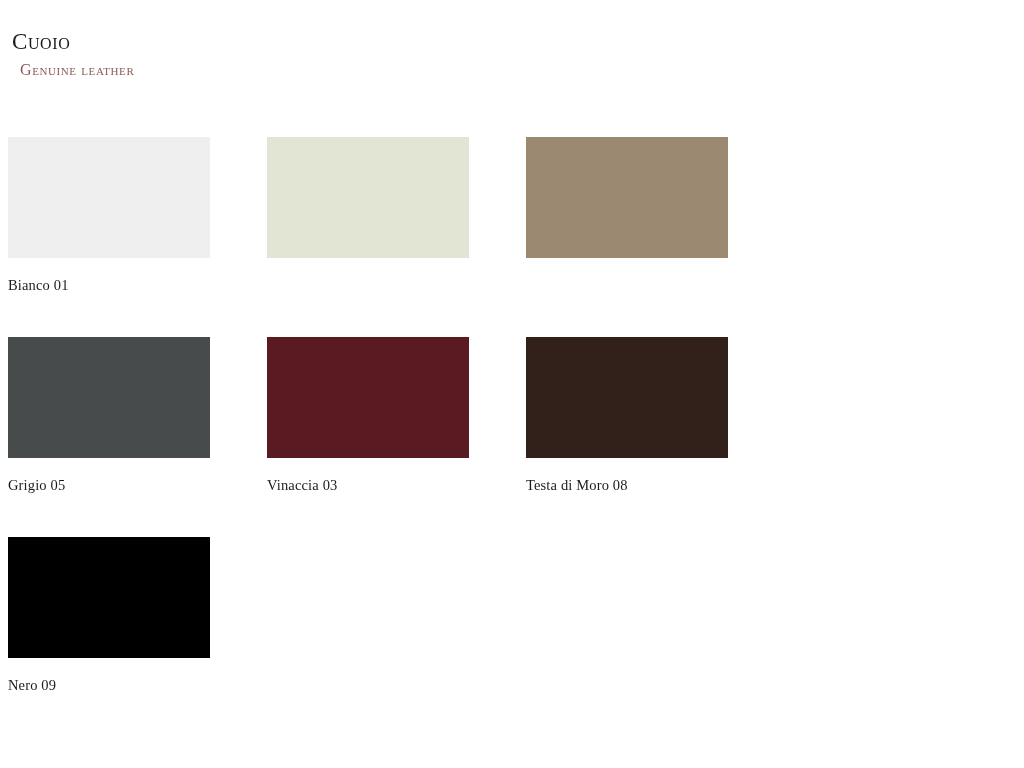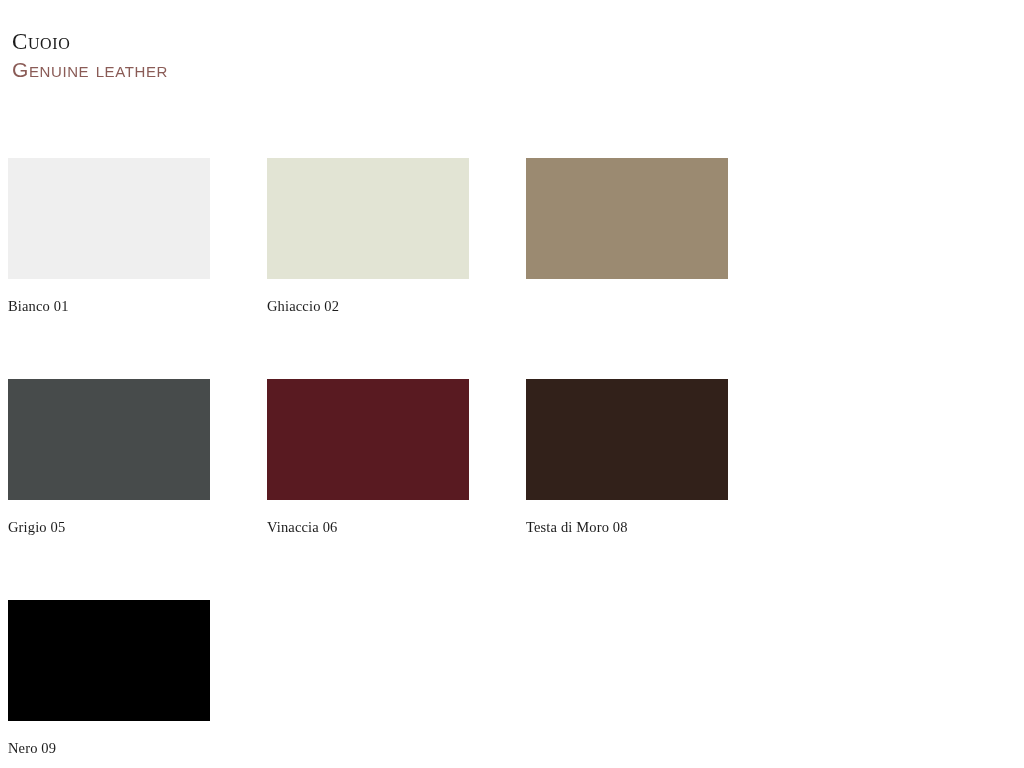--- a/index.html
+++ b/index.html
@@ -35,44 +35,43 @@
     font-variant: small-caps;
     font-size: 23px;
     line-height: 28px;
     letter-spacing: 0.6px;
     color: #1a1a1a;
     margin: 0;
     font-weight: normal;
     white-space: nowrap;
   }
   #subtitle {
-    font-family: Liberation Sans, sans-serif;
+    font-family: Liberation Serif, serif;
     font-variant: small-caps;
-    font-size: 21px;
+    font-size: 16px;
     line-height: 26px;
     letter-spacing: 0.6px;
     color: #8a5b56;
-    margin: 0;
+    margin: 8px;
     margin-top: 1px;
     font-weight: normal;
     white-space: nowrap;
   }
 
   
   #swatch-grid {
     position: absolute;
     left: 8px;
     top: 137px;
     width: 1000px;
   }
   .swatch-row {
     display: flex;
     flex-direction: row;
     height: 200px;
-    margin-top: 21px;
   }
   .swatch-cell {
     width: 202px;
     margin-right: 57px;
     display: flex;
     flex-direction: column;
   }
   .swatch-cell.empty {
     visibility: hidden;
   }
@@ -103,35 +102,34 @@
 
   <div id="swatch-grid">
 
     <div class="swatch-row">
       <div class="swatch-cell">
         <div class="swatch-chip" style="background-color: rgb(239, 239, 239);"></div>
         <div class="swatch-label">Bianco 01</div>
       </div>
       <div class="swatch-cell">
         <div class="swatch-chip" style="background-color: rgb(226, 228, 212);"></div>
-        <div class="swatch-label">Ghiaccio 02</div>
       </div>
       <div class="swatch-cell">
         <div class="swatch-chip" style="background-color: rgb(155, 138, 113);"></div>
       </div>
     </div>
 
     <div class="swatch-row">
       <div class="swatch-cell">
         <div class="swatch-chip" style="background-color: rgb(71, 75, 75);"></div>
         <div class="swatch-label">Grigio 05</div>
       </div>
       <div class="swatch-cell">
         <div class="swatch-chip" style="background-color: rgb(89, 26, 33);"></div>
-        <div class="swatch-label">Vinaccia 06</div>
+        <div class="swatch-label">Vinaccia 03</div>
       </div>
       <div class="swatch-cell">
         <div class="swatch-chip" style="background-color: rgb(50, 33, 26);"></div>
         <div class="swatch-label">Testa di Moro 08</div>
       </div>
     </div>
 
     <div class="swatch-row">
       <div class="swatch-cell">
         <div class="swatch-chip" style="background-color: rgb(0, 0, 0);"></div>

